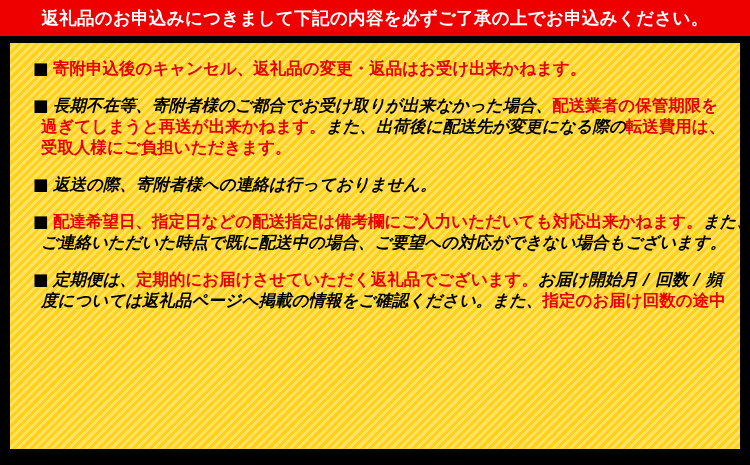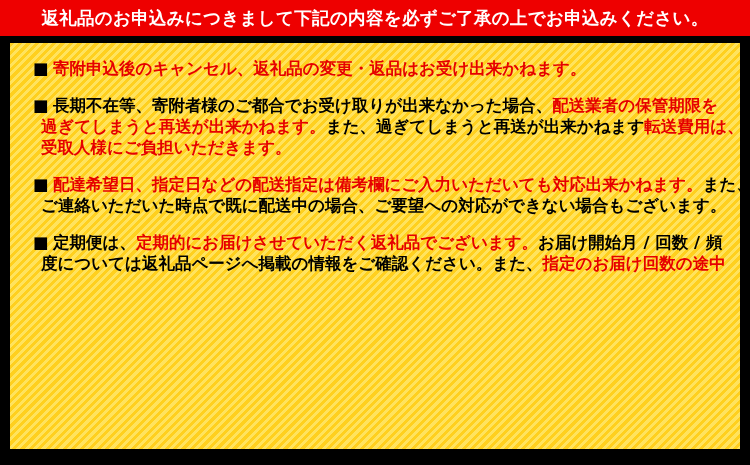--- a/index.html
+++ b/index.html
@@ -49,39 +49,42 @@
     margin-bottom:16px;
   }
   .item:last-child{margin-bottom:2px;}
   .line{white-space:nowrap;}
   .line.cont{padding-left:8px;}
   .bullet{
     display:inline-block;
     width:20px;
     color:var(--text-black);
   }
-  .seg.black{color:var(--text-black);}
+  .seg.black{color:var(--text-black);font-style:italic;}
   .seg.red{color:var(--text-red);}
 </style>
 </head>
 <body>
 
 <div class="page">
   <div class="header">
     <span>返礼品のお申込みにつきまして下記の内容を必ずご了承の上でお申込みください。</span>
   </div>
   <div class="frame">
     <div class="panel">
         <div class="item">
           <div class="line"><span class="bullet">■</span><span class="seg red">寄附申込後のキャンセル、返礼品の変更・返品はお受け出来かねます。</span></div>
         </div>
         <div class="item">
           <div class="line"><span class="bullet">■</span><span class="seg black">長期不在等、寄附者様のご都合でお受け取りが出来なかった場合、</span><span class="seg red">配送業者の保管期限を</span></div>
-          <div class="line cont"><span class="seg red">過ぎてしまうと再送が出来かねます。</span><span class="seg black">また、過ぎてしまうと再送が出来かねます</span><span class="seg red">転送費用は、</span></div>
+          <div class="line cont"><span class="seg red">過ぎてしまうと再送が出来かねます。</span><span class="seg black">また、出荷後に配送先が変更になる際の</span><span class="seg red">転送費用は、</span></div>
           <div class="line cont"><span class="seg red">受取人様にご負担いただきます。</span></div>
+        </div>
+        <div class="item">
+          <div class="line"><span class="bullet">■</span><span class="seg black">返送の際、寄附者様への連絡は行っておりません。</span></div>
         </div>
         <div class="item">
           <div class="line"><span class="bullet">■</span><span class="seg red">配達希望日、指定日などの配送指定は備考欄にご入力いただいても対応出来かねます。</span><span class="seg black">また、</span></div>
           <div class="line cont"><span class="seg black">ご連絡いただいた時点で既に配送中の場合、ご要望への対応ができない場合もございます。</span></div>
         </div>
         <div class="item">
           <div class="line"><span class="bullet">■</span><span class="seg black">定期便は、</span><span class="seg red">定期的にお届けさせていただく返礼品でございます。</span><span class="seg black">お届け開始月 / 回数 / 頻</span></div>
           <div class="line cont"><span class="seg black">度については返礼品ページへ掲載の情報をご確認ください。また、</span><span class="seg red">指定のお届け回数の途中</span></div>
         </div>
       </div>

